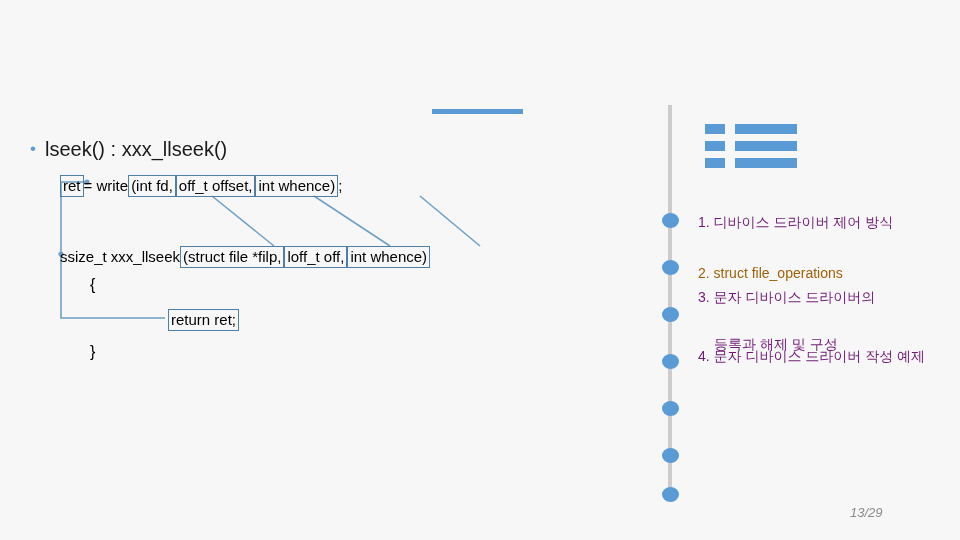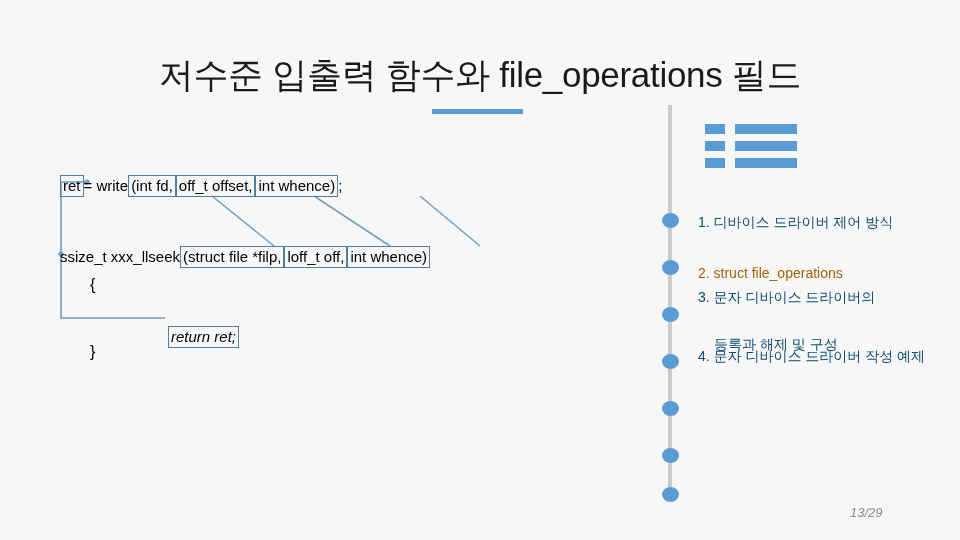--- a/index.html
+++ b/index.html
@@ -79,21 +79,21 @@
   .boxed {
     display: inline-block;
     border: 1px solid #4f7fa3;
     padding: 2px 2px 3px 2px;
     line-height: 1;
   }
 
   #code-line-1 { left: 60px; top: 175px; }
   #code-line-2 { left: 60px; top: 246px; }
   #brace-open  { left: 90px; top: 277px; font-size: 16px; }
-  #return-line { left: 168px; top: 326px; font-style: italic; }
+  #return-line { left: 168px; top: 309px; }
   #brace-close { left: 90px; top: 344px; font-size: 16px; }
 
   
   .connectors {
     position: absolute;
     left: 0;
     top: 0;
     width: 660px;
     height: 420px;
     pointer-events: none;
@@ -147,21 +147,21 @@
     left: 30px;
     width: 62px;
     height: 10px;
     background: #5b9bd5;
   }
 
   .agenda-item {
     position: absolute;
     left: 58px;
     font-size: 14px;
-    color: #0c4a6e;
+    color: #701a75;
     white-space: nowrap;
     line-height: 1.35;
   }
   .agenda-item.active {
     color: #a16207;
     font-weight: normal;
     margin-top: 6px;
   }
   .agenda-item.wrap {
     white-space: normal;
@@ -181,39 +181,41 @@
     font-size: 13px;
     color: #8c8c8c;
     font-style: italic;
   }
 </style>
 </head>
 <body>
 
 <div class="slide">
 
-  <div class="slide-title">저수준 입출력 함수와 file_operations 필드</div>
   <div class="title-accent"></div>
 
   <div class="body-region"></div>
 
   <svg class="connectors" viewBox="0 0 660 420" xmlns="http://www.w3.org/2000/svg">
 
     <path d="M 88 182 L 61 182 L 61 318 L 165 318" stroke="#6f9fc4" stroke-width="1.6" fill="none"></path>
     <circle cx="87" cy="182" r="2.6" fill="#6f9fc4"></circle>
 
     <circle cx="61" cy="254" r="2.6" fill="#6f9fc4"></circle>
 
     <path d="M 212 196 L 274 246" stroke="#6f9fc4" stroke-width="1.5" fill="none"></path>
 
     <path d="M 314 196 L 390 246" stroke="#6f9fc4" stroke-width="1.5" fill="none"></path>
 
     <path d="M 420 196 L 480 246" stroke="#6f9fc4" stroke-width="1.5" fill="none"></path>
   </svg>
 
+  <div class="bullet-l1">
+    <span class="bullet-dot">•</span><span>lseek() : xxx_llseek()</span>
+  </div>
 
   <div class="code-line" id="code-line-1">
     <span class="boxed seg">ret</span><span class="seg"> = write</span><span class="boxed seg">(int fd,</span><span class="boxed seg">off_t offset,</span><span class="boxed seg">int whence)</span><span class="seg">;</span>
   </div>
 
   <div class="code-line" id="code-line-2">
     <span class="seg">ssize_t xxx_llseek </span><span class="boxed seg">(struct file *filp,</span><span class="boxed seg">loff_t off,</span><span class="boxed seg">int whence)</span>
   </div>
 
   <div class="code-line" id="brace-open">{</div>

